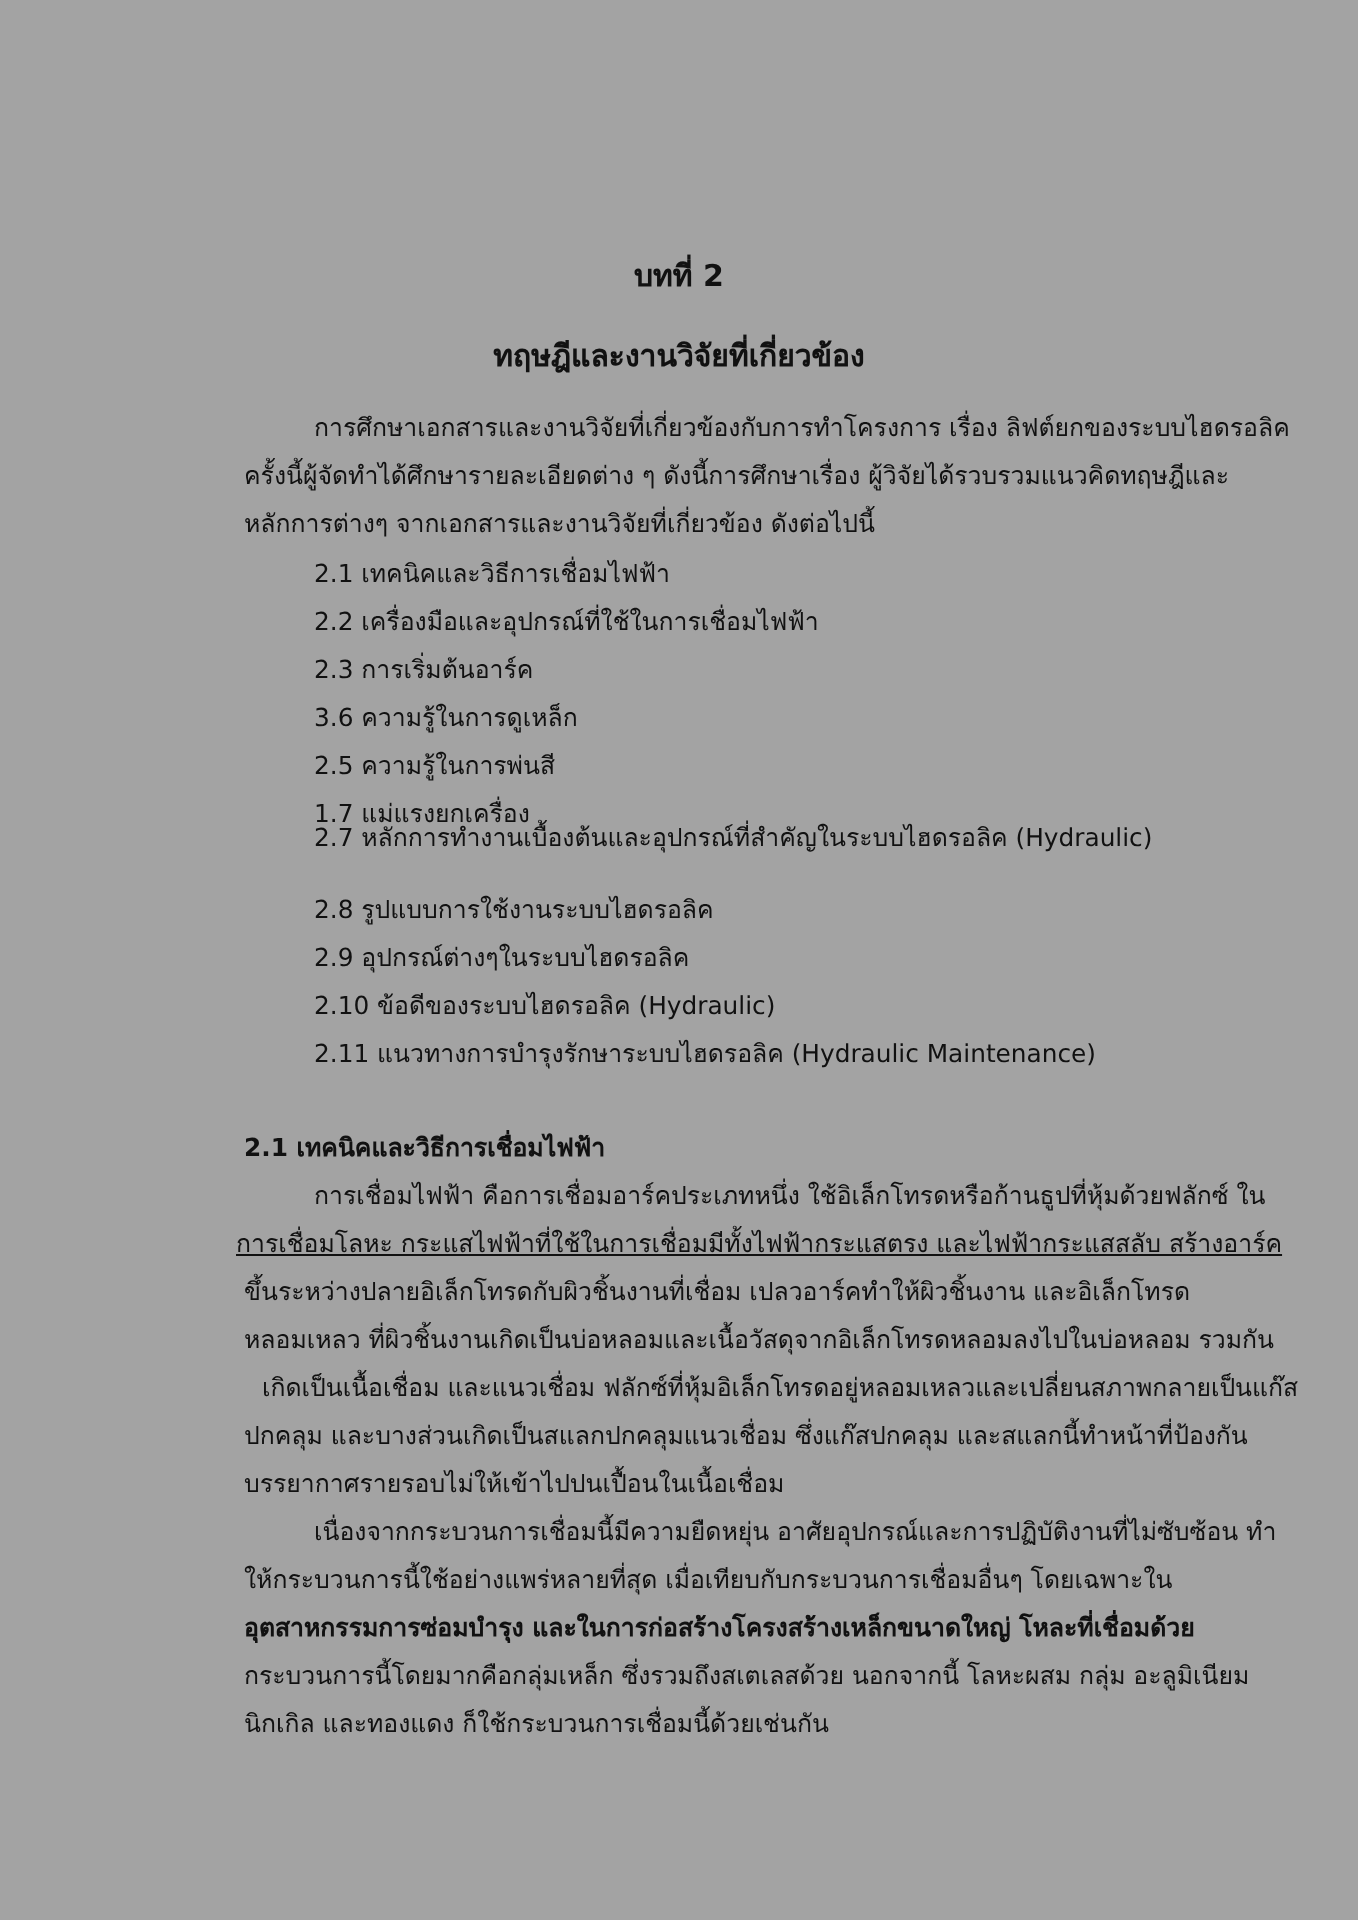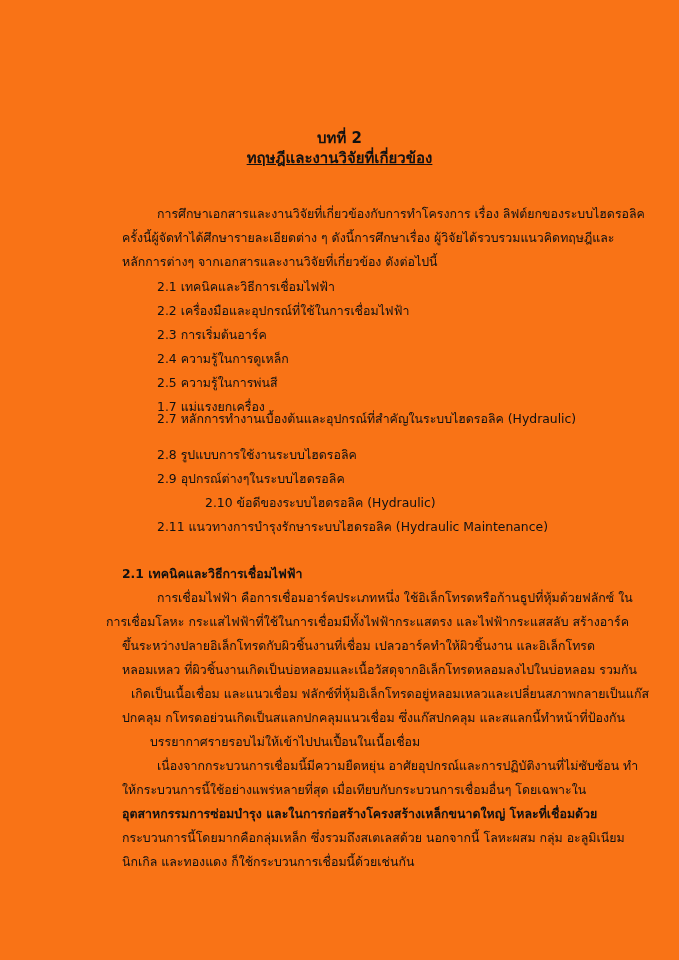--- a/index.html
+++ b/index.html
@@ -1,61 +1,61 @@
 <!DOCTYPE html>
 <html><head>
   <meta charset="utf-8">
   <style>
     html, body { margin: 0; padding: 0; background: #ffffff; }
     body { width: 679px; height: 960px; position: relative; overflow: hidden;
       font-family: "DejaVu Sans", "Liberation Sans", sans-serif; color: #111111; }
-    .page { position: absolute; left: 0; top: 0; width: 679px; height: 960px; background: #f97316; }
+    .page { position: absolute; left: 0; top: 0; width: 679px; height: 960px; background: #a3a3a3; }
     .line { position: absolute; white-space: nowrap; font-size: 12.4px; line-height: 16px; }
     .title { position: absolute; left: 0; width: 679px; text-align: center; font-weight: bold; font-size: 15px; line-height: 20px; }
     .heading { font-weight: bold; }
     .justify { text-align: justify; text-align-last: justify; }
   </style>
 </head>
 <body>
 
 <div class="page">
 
   <div class="title" style="top:128px;">บทที่ 2</div>
-  <div class="title" style="top:148px;text-decoration:underline;">ทฤษฎีและงานวิจัยที่เกี่ยวข้อง</div>
+  <div class="title" style="top:168px;">ทฤษฎีและงานวิจัยที่เกี่ยวข้อง</div>
 
   <div>
     <div class="line justify" style="left:157px; width:419px; top:206px;">การศึกษาเอกสารและงานวิจัยที่เกี่ยวข้องกับการทำโครงการ เรื่อง ลิฟต์ยกของระบบไฮดรอลิค</div>
     <div class="line justify" style="left:122px; width:454px; top:230px;">ครั้งนี้ผู้จัดทำได้ศึกษารายละเอียดต่าง ๆ ดังนี้การศึกษาเรื่อง ผู้วิจัยได้รวบรวมแนวคิดทฤษฎีและ</div>
     <div class="line" style="left:122px; top:254px;text-align:center;">หลักการต่างๆ จากเอกสารและงานวิจัยที่เกี่ยวข้อง ดังต่อไปนี้</div>
   </div>
 
   <div>
     <div class="line" style="left:157px; top:279px;">2.1 เทคนิคและวิธีการเชื่อมไฟฟ้า</div>
     <div class="line" style="left:157px; top:303px;">2.2 เครื่องมือและอุปกรณ์ที่ใช้ในการเชื่อมไฟฟ้า</div>
     <div class="line" style="left:157px; top:327px;">2.3 การเริ่มต้นอาร์ค</div>
-    <div class="line" style="left:157px; top:351px;">2.4 ความรู้ในการดูเหล็ก</div>
+    <div class="line" style="left:157px; top:351px;">3.6 ความรู้ในการดูเหล็ก</div>
     <div class="line" style="left:157px; top:375px;">2.5 ความรู้ในการพ่นสี</div>
     <div class="line" style="left:157px; top:399px;">1.7 แม่แรงยกเครื่อง</div>
     <div class="line" style="left:157px; top:411px;">2.7 หลักการทำงานเบื้องต้นและอุปกรณ์ที่สำคัญในระบบไฮดรอลิค (Hydraulic)</div>
     <div class="line" style="left:157px; top:447px;">2.8 รูปแบบการใช้งานระบบไฮดรอลิค</div>
     <div class="line" style="left:157px; top:471px;text-align:center;">2.9 อุปกรณ์ต่างๆในระบบไฮดรอลิค</div>
-    <div class="line" style="left:157px; top:495px;margin-left:48px;">2.10 ข้อดีของระบบไฮดรอลิค (Hydraulic)</div>
+    <div class="line" style="left:157px; top:495px;">2.10 ข้อดีของระบบไฮดรอลิค (Hydraulic)</div>
     <div class="line" style="left:157px; top:519px;">2.11 แนวทางการบำรุงรักษาระบบไฮดรอลิค (Hydraulic Maintenance)</div>
   </div>
 
   <div class="line heading" style="left:122px; top:566px;">2.1 เทคนิคและวิธีการเชื่อมไฟฟ้า</div>
 
   <div>
     <div class="line justify" style="left:157px; width:419px; top:590px;">การเชื่อมไฟฟ้า คือการเชื่อมอาร์คประเภทหนึ่ง ใช้อิเล็กโทรดหรือก้านธูปที่หุ้มด้วยฟลักซ์ ใน</div>
-    <div class="line justify" style="left:106px; width:454px; top:614px;">การเชื่อมโลหะ กระแสไฟฟ้าที่ใช้ในการเชื่อมมีทั้งไฟฟ้ากระแสตรง และไฟฟ้ากระแสสลับ สร้างอาร์ค</div>
+    <div class="line justify" style="left:118px; width:454px; top:614px;text-decoration:underline;">การเชื่อมโลหะ กระแสไฟฟ้าที่ใช้ในการเชื่อมมีทั้งไฟฟ้ากระแสตรง และไฟฟ้ากระแสสลับ สร้างอาร์ค</div>
     <div class="line justify" style="left:122px; width:454px; top:638px;">ขึ้นระหว่างปลายอิเล็กโทรดกับผิวชิ้นงานที่เชื่อม  เปลวอาร์คทำให้ผิวชิ้นงาน และอิเล็กโทรด</div>
     <div class="line justify" style="left:122px; width:454px; top:662px;">หลอมเหลว ที่ผิวชิ้นงานเกิดเป็นบ่อหลอมและเนื้อวัสดุจากอิเล็กโทรดหลอมลงไปในบ่อหลอม รวมกัน</div>
     <div class="line justify" style="left:131px; width:454px; top:686px;">เกิดเป็นเนื้อเชื่อม และแนวเชื่อม ฟลักซ์ที่หุ้มอิเล็กโทรดอยู่หลอมเหลวและเปลี่ยนสภาพกลายเป็นแก๊ส</div>
-    <div class="line justify" style="left:122px; width:454px; top:710px;">ปกคลุม กโทรดอย่วนเกิดเป็นสแลกปกคลุมแนวเชื่อม ซึ่งแก๊สปกคลุม และสแลกนี้ทำหน้าที่ป้องกัน</div>
-    <div class="line" style="left:122px; top:734px;margin-left:28px;">บรรยากาศรายรอบไม่ให้เข้าไปปนเปื้อนในเนื้อเชื่อม</div>
+    <div class="line justify" style="left:122px; width:454px; top:710px;">ปกคลุม และบางส่วนเกิดเป็นสแลกปกคลุมแนวเชื่อม ซึ่งแก๊สปกคลุม และสแลกนี้ทำหน้าที่ป้องกัน</div>
+    <div class="line" style="left:122px; top:734px;">บรรยากาศรายรอบไม่ให้เข้าไปปนเปื้อนในเนื้อเชื่อม</div>
   </div>
 
   <div>
     <div class="line justify" style="left:157px; width:419px; top:758px;">เนื่องจากกระบวนการเชื่อมนี้มีความยืดหยุ่น อาศัยอุปกรณ์และการปฏิบัติงานที่ไม่ซับซ้อน ทำ</div>
     <div class="line justify" style="left:122px; width:454px; top:782px;">ให้กระบวนการนี้ใช้อย่างแพร่หลายที่สุด เมื่อเทียบกับกระบวนการเชื่อมอื่นๆ โดยเฉพาะใน</div>
     <div class="line justify" style="left:122px; width:454px; top:806px;font-weight:bold;">อุตสาหกรรมการซ่อมบำรุง และในการก่อสร้างโครงสร้างเหล็กขนาดใหญ่ โหละที่เชื่อมด้วย</div>
     <div class="line justify" style="left:122px; width:454px; top:830px;">กระบวนการนี้โดยมากคือกลุ่มเหล็ก ซึ่งรวมถึงสเตเลสด้วย นอกจากนี้ โลหะผสม กลุ่ม อะลูมิเนียม</div>
     <div class="line" style="left:122px; top:854px;">นิกเกิล และทองแดง ก็ใช้กระบวนการเชื่อมนี้ด้วยเช่นกัน</div>
   </div>
 

